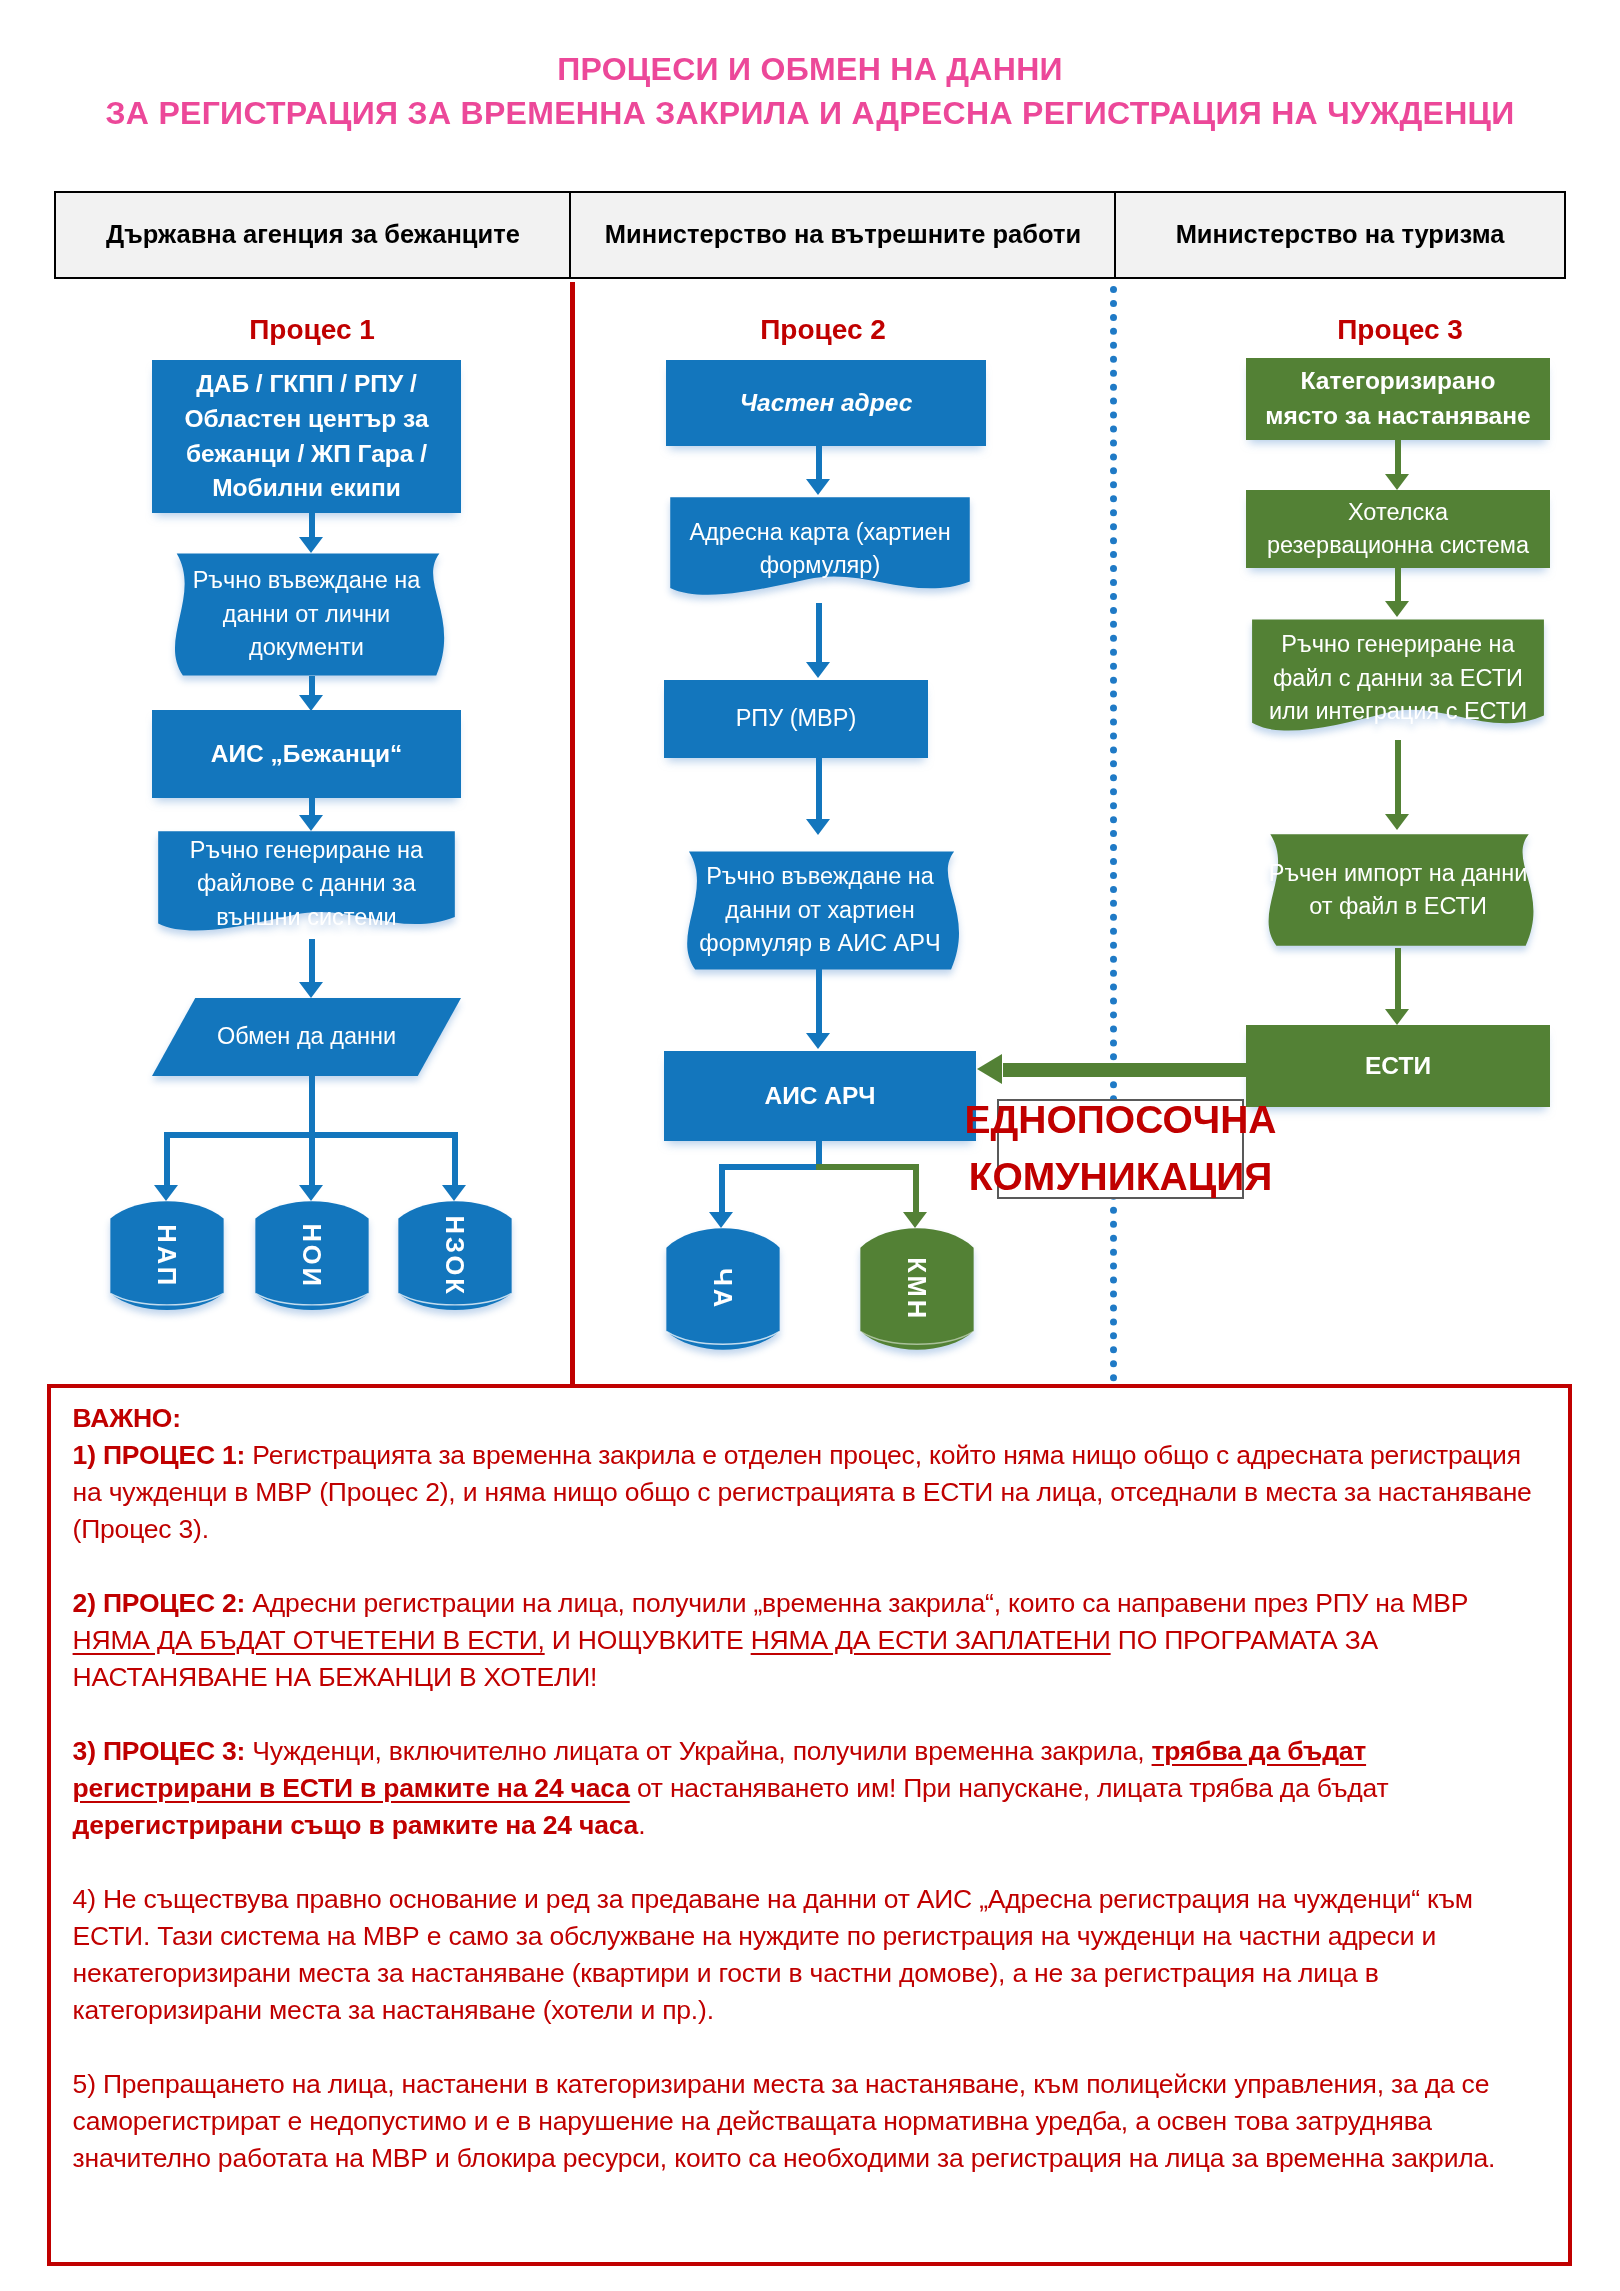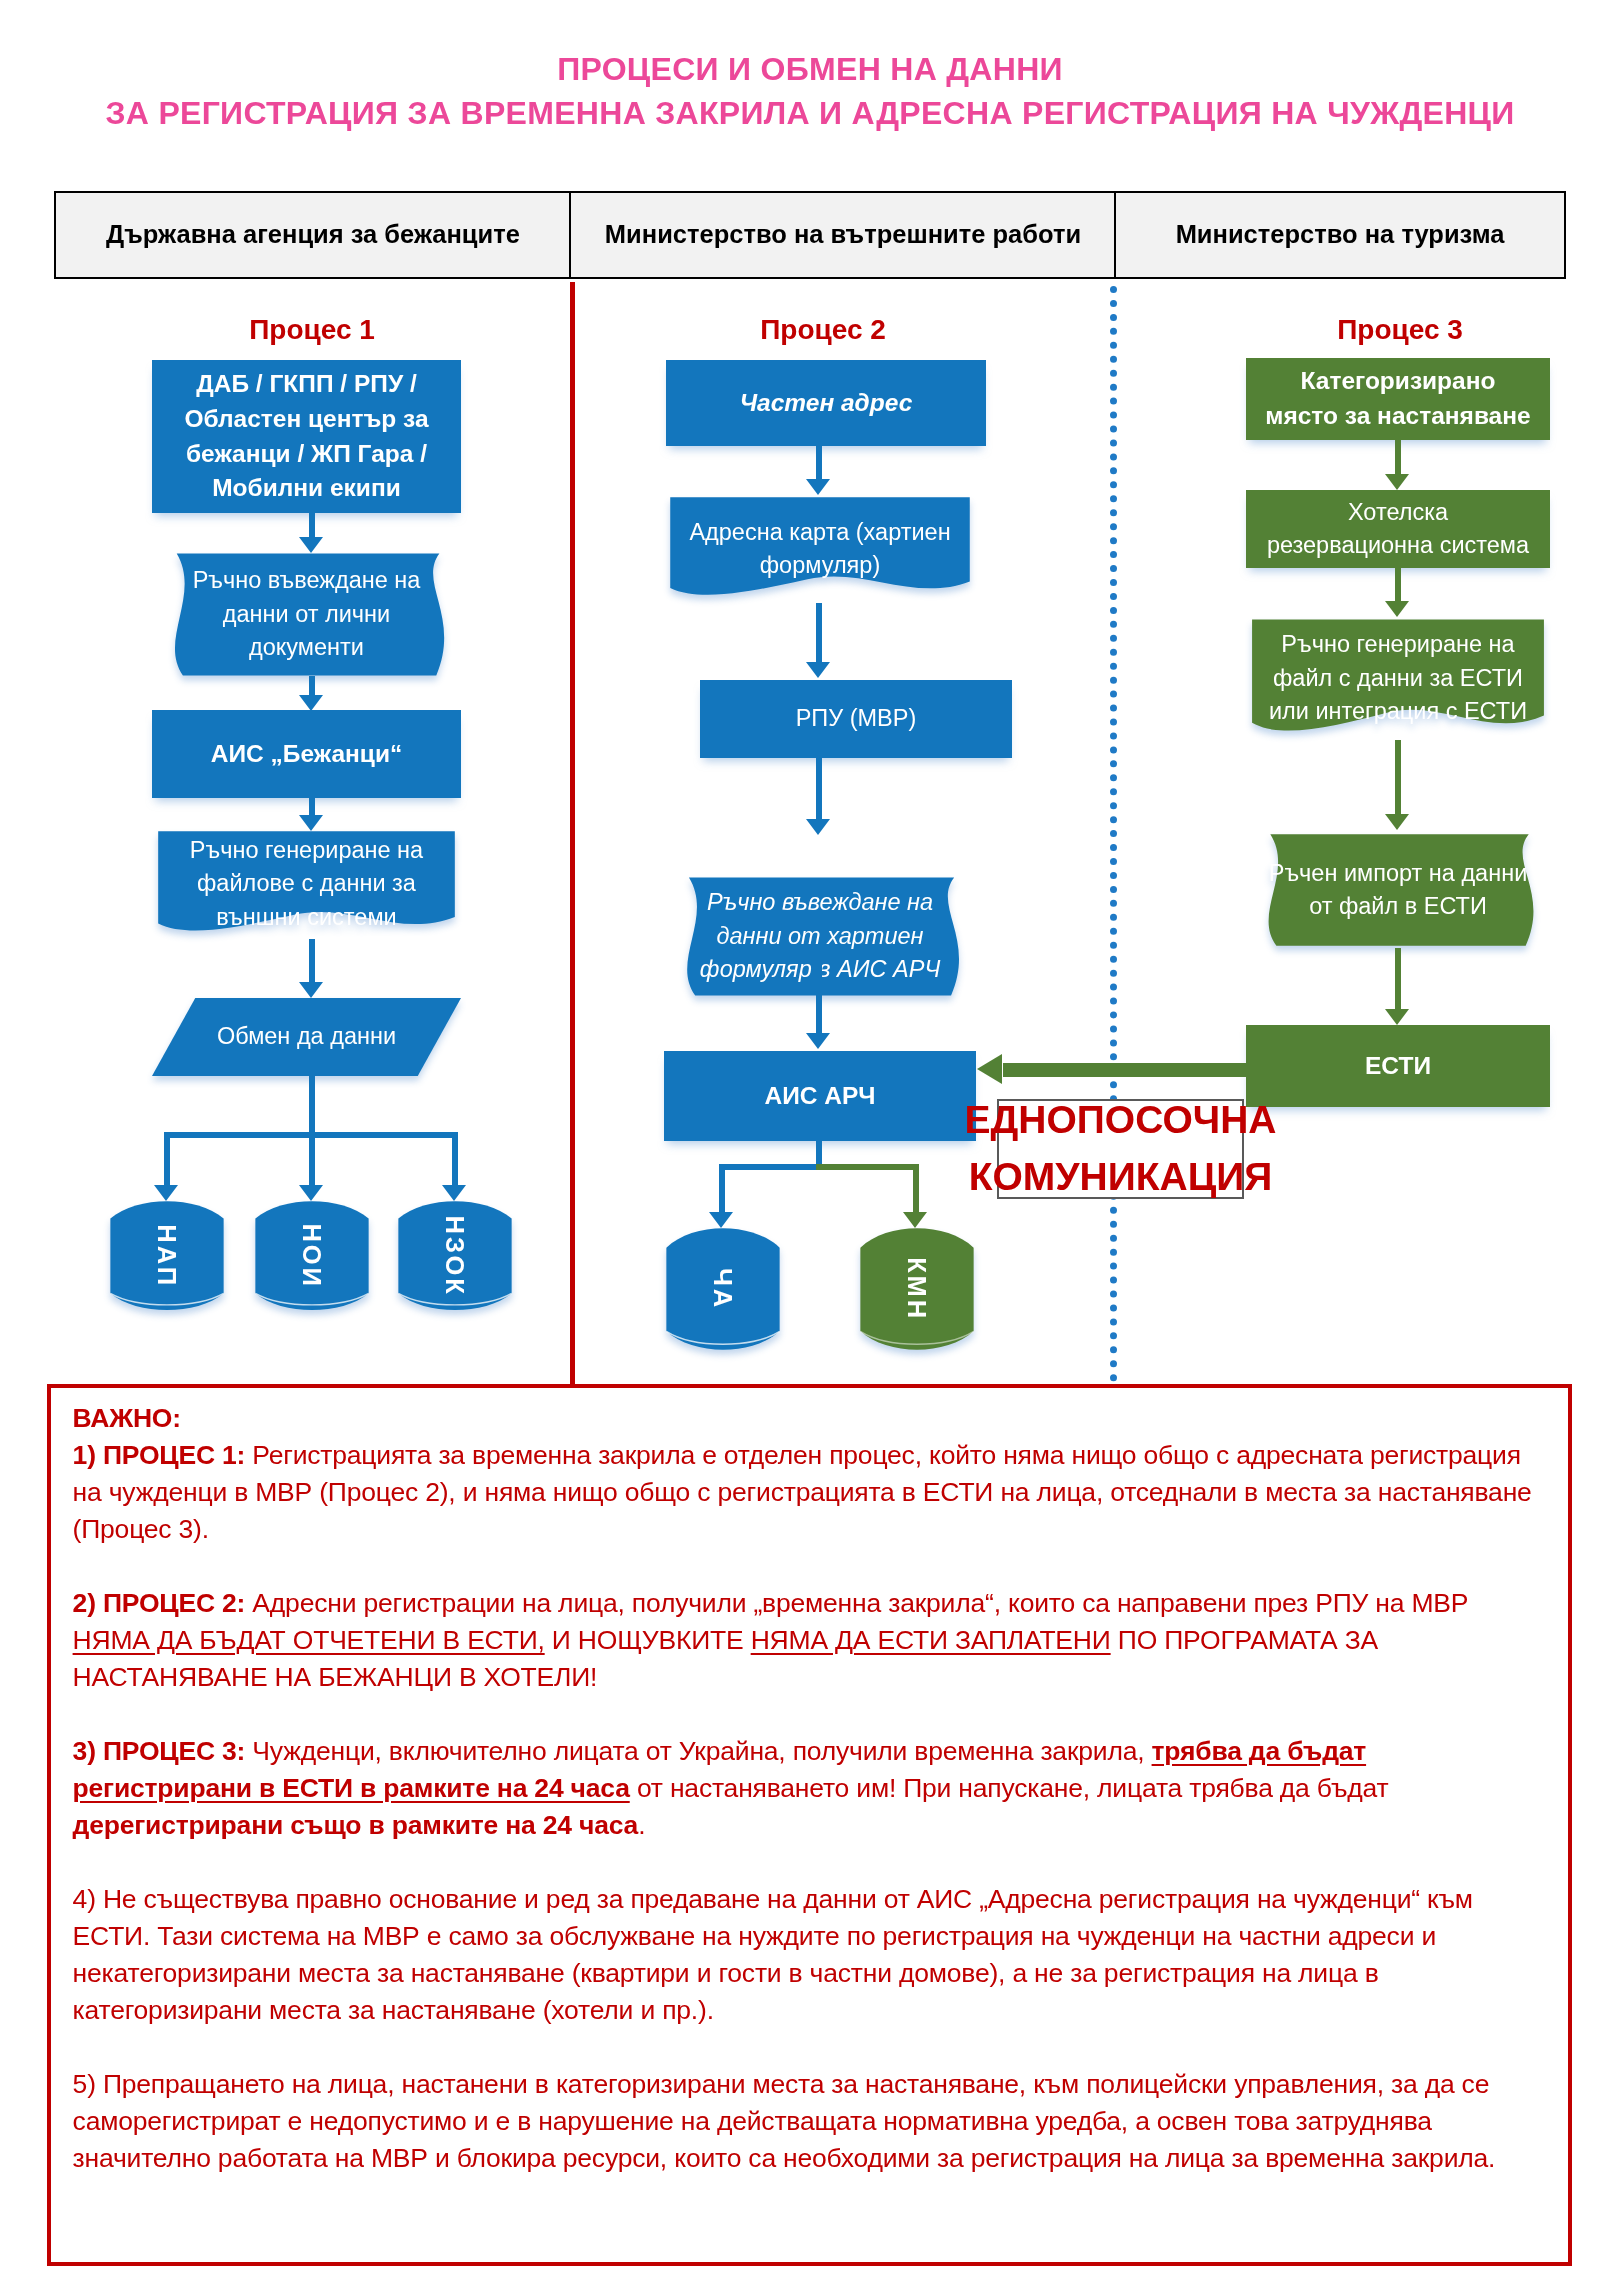--- a/index.html
+++ b/index.html
@@ -190,29 +190,29 @@
     <svg viewBox="0 0 100 100" preserveAspectRatio="none">
       <path class="fill-blue" d="M2,2 L98,2 L98,80 C80,100 64,66 46,78 C30,88 12,100 2,86 Z"></path>
     </svg>
     <span class="lbl">Адресна карта (хартиен формуляр)</span>
   </div>
   <div class="varrow c-blue" style="left:819px;top:603px;height:75px;">
       <i class="s"></i>
       <i class="h"></i>
     </div>
 
-  <div class="rect blue" style="left:700px;top:680px;width:312px;height:78px;">
+  <div class="rect blue" style="left:664px;top:680px;width:264px;height:78px;">
     <span>РПУ (МВР)</span>
   </div>
   <div class="varrow c-blue" style="left:819px;top:757px;height:78px;">
       <i class="s"></i>
       <i class="h"></i>
     </div>
 
-  <div class="shape" style="left:664px;top:875px;width:312px;height:123px;font-style:italic;">
+  <div class="shape" style="left:664px;top:849px;width:312px;height:123px;">
     <svg viewBox="0 0 100 100" preserveAspectRatio="none">
       <path class="fill-blue" d="M8,2 L93,2 C86,25 100,52 92,98 L10,98 C2,70 16,35 8,2 Z"></path>
     </svg>
     <span class="lbl">Ръчно въвеждане на данни от хартиен формуляр в АИС АРЧ</span>
   </div>
   <div class="varrow c-blue" style="left:819px;top:960px;height:89px;">
       <i class="s"></i>
       <i class="h"></i>
     </div>
 

